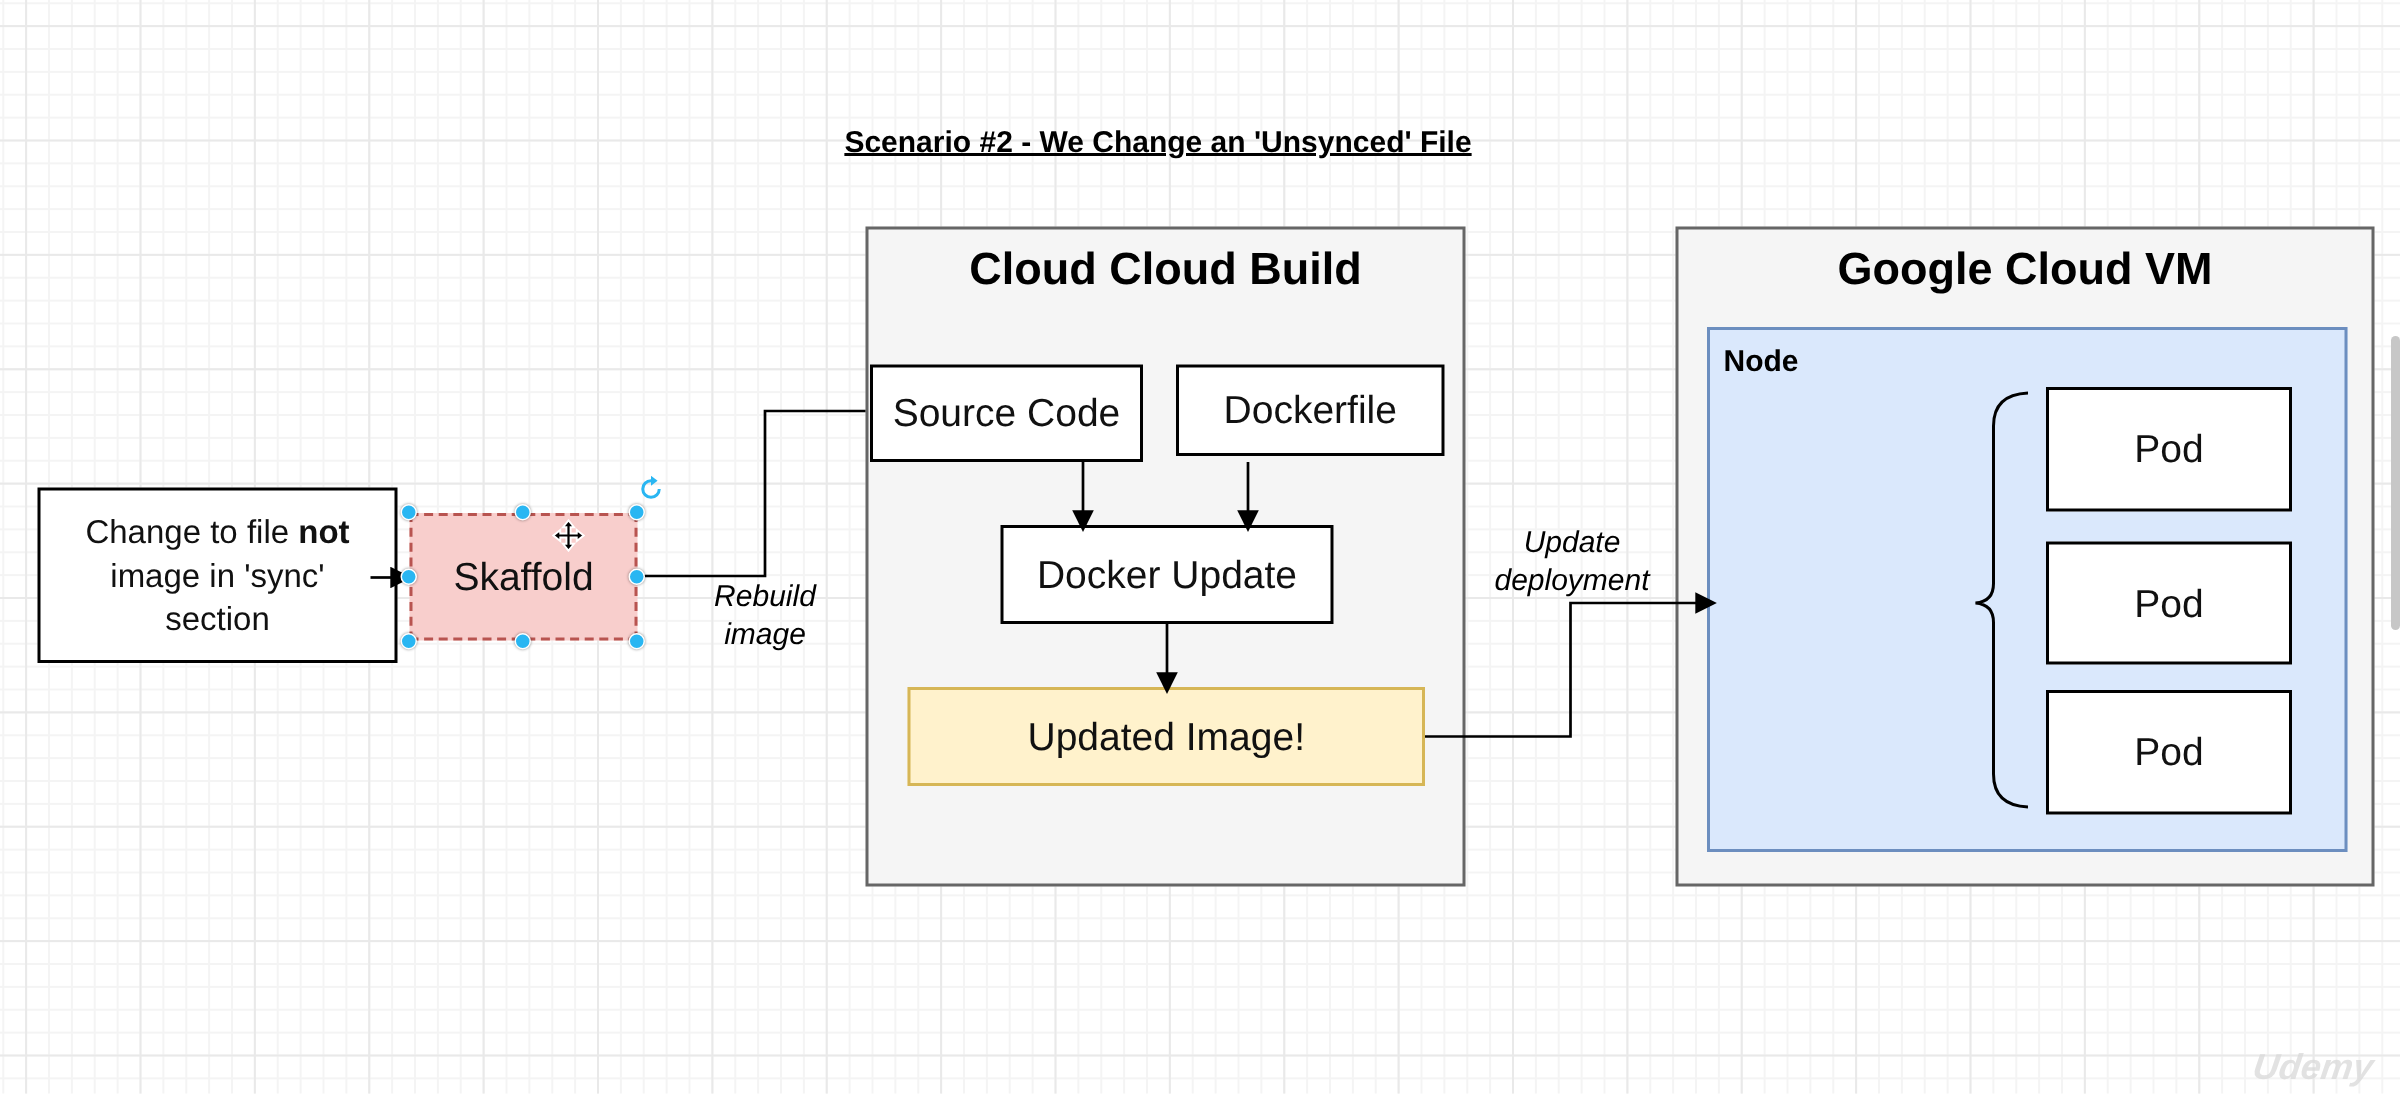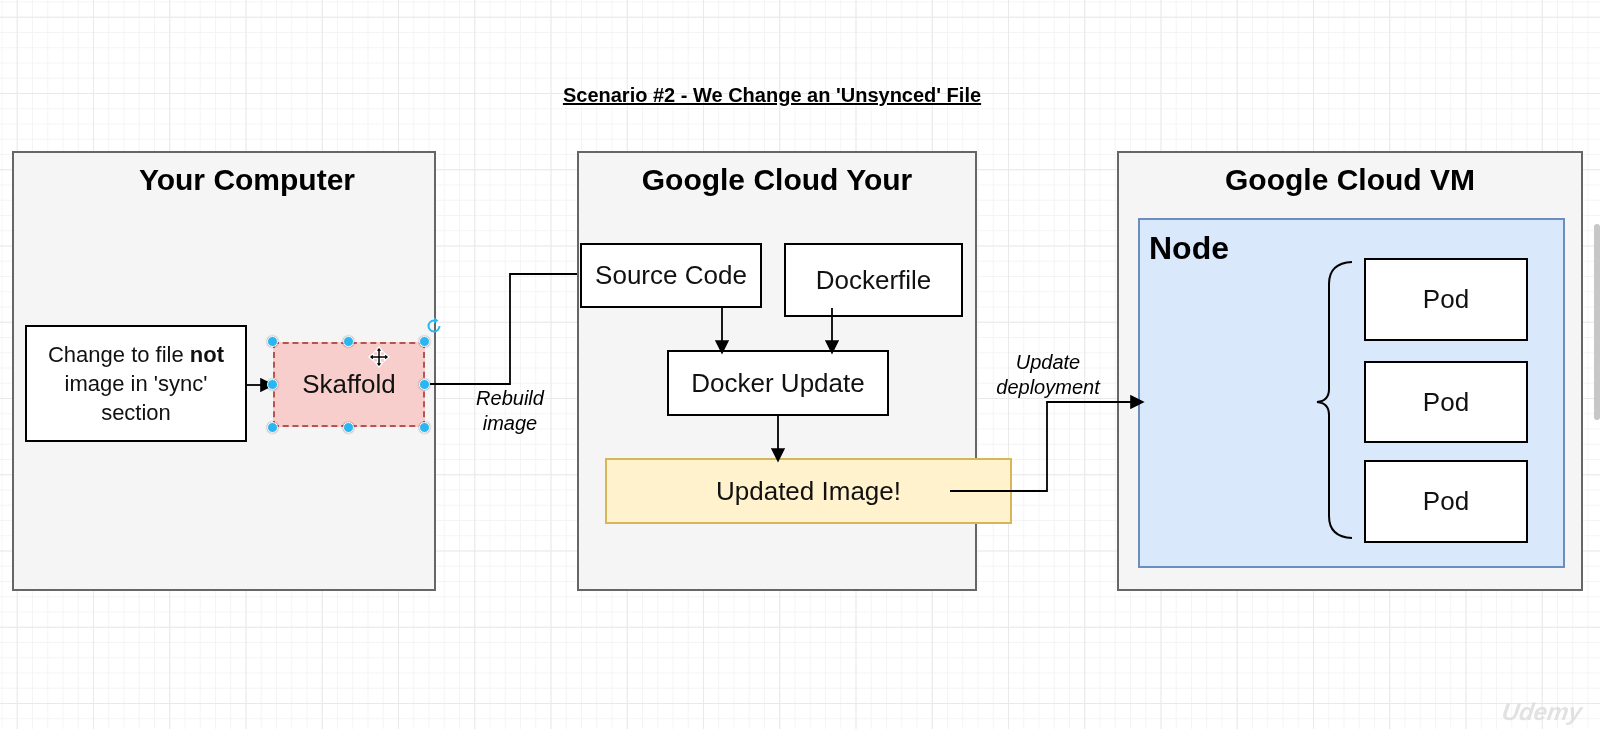--- a/index.html
+++ b/index.html
@@ -38,21 +38,21 @@
   .skaffold{
     background:#f8cecc; border:2px dashed #b85450;
   }
   .updated{
     background:#fff2cc; border:2px solid #d6b656;
   }
   .node-group{
     background:#dae8fc; border:2px solid #6c8ebf; box-sizing:border-box;
   }
   .node-title{
-    position:absolute; top:10px; left:9px; font-size:32px; font-weight:bold; color:#000;
+    position:absolute; top:10px; left:9px; font-size:20px; font-weight:bold; color:#000;
   }
   .edge-label{
     font-style:italic; font-size:20px; line-height:25px; text-align:center; color:#000;
   }
   .handle{
     position:absolute; width:11px; height:11px; border-radius:50%;
     background:#29b6f2; border:1.5px solid #ffffff; box-sizing:border-box;
     box-shadow:0 0 2px rgba(0,0,0,.45);
   }
   #edges{position:absolute; left:0; top:0; pointer-events:none;}
@@ -66,61 +66,58 @@
     white-space:nowrap;
   }
 </style>
 </head>
 <body>
 
 <div id="canvas">
 
   <div class="abs page-title" style="left:490px; top:84px; width:564px;">Scenario #2 - We Change an 'Unsynced' File</div>
 
-  <div class="abs container" style="left:12px; top:151px; width:424px; height:440px;">
-    <div class="container-title" style="transform:translateX(23px);">Your Computer</div>
-  </div>
 
   <div class="abs container" style="left:577px; top:151px; width:400px; height:440px;">
-    <div class="container-title">Google Cloud Your</div>
+    <div class="container-title">Cloud Cloud Build</div>
   </div>
 
   <div class="abs container" style="left:1117px; top:151px; width:466px; height:440px;">
     <div class="container-title">Google Cloud VM</div>
   </div>
 
   <div class="abs node-group" style="left:1138px; top:218px; width:427px; height:350px;">
     <div class="node-title">Node</div>
   </div>
 
-  <div class="abs shape change-box" style="left:25px; top:325px; width:222px; height:117px;">
+  <div class="abs shape change-box" style="left:25px; top:325px; width:240px; height:117px;">
     <div class="lbl">
       <span><span>Change to file </span><b>not</b></span><br>
       <span>image in 'sync'</span><br>
       <span>section</span>
     </div>
   </div>
 
   <div class="abs shape skaffold" style="left:273px; top:342px; width:152px; height:85px;">
     <div class="lbl">Skaffold</div>
   </div>
 
   <div class="abs shape" style="left:580px; top:243px; width:182px; height:65px;">
     <div class="lbl">Source Code</div>
   </div>
 
-  <div class="abs shape" style="left:784px; top:243px; width:179px; height:74px;">
+  <div class="abs shape" style="left:784px; top:243px; width:179px; height:61px;">
     <div class="lbl">Dockerfile</div>
   </div>
 
   <div class="abs shape" style="left:667px; top:350px; width:222px; height:66px;">
     <div class="lbl">Docker Update</div>
   </div>
 
-  <div class="abs shape updated" style="left:605px; top:458px; width:407px; height:66px;">
+  <div class="abs shape updated" style="left:605px; top:458px; width:345px; height:66px;">
     <div class="lbl">Updated Image!</div>
   </div>
 
 
   <div class="abs shape" style="left:1364px; top:258px; width:164px; height:83px;">
     <div class="lbl">Pod</div>
   </div>
 
   <div class="abs shape" style="left:1364px; top:361px; width:164px; height:82px;">
     <div class="lbl">Pod</div>

